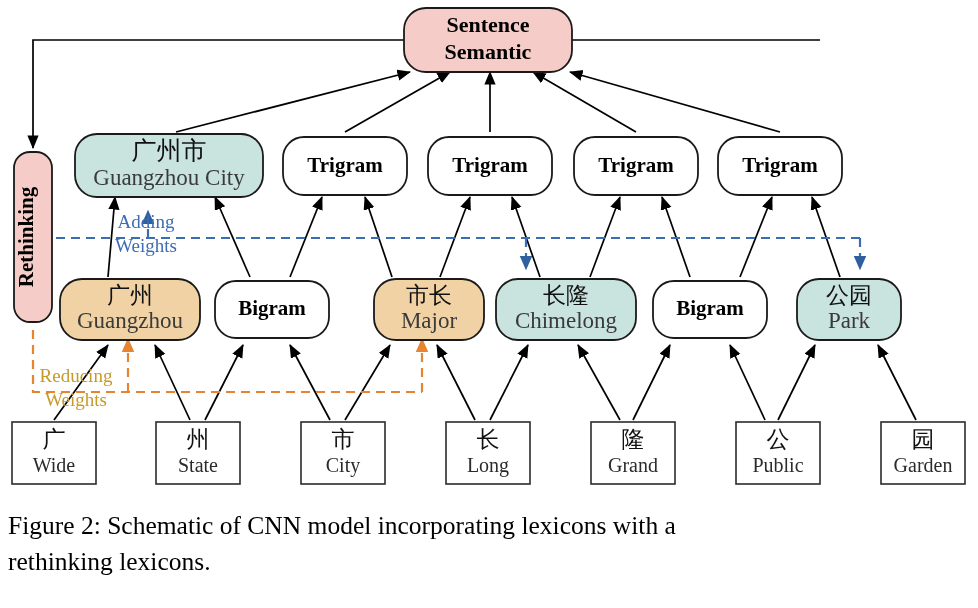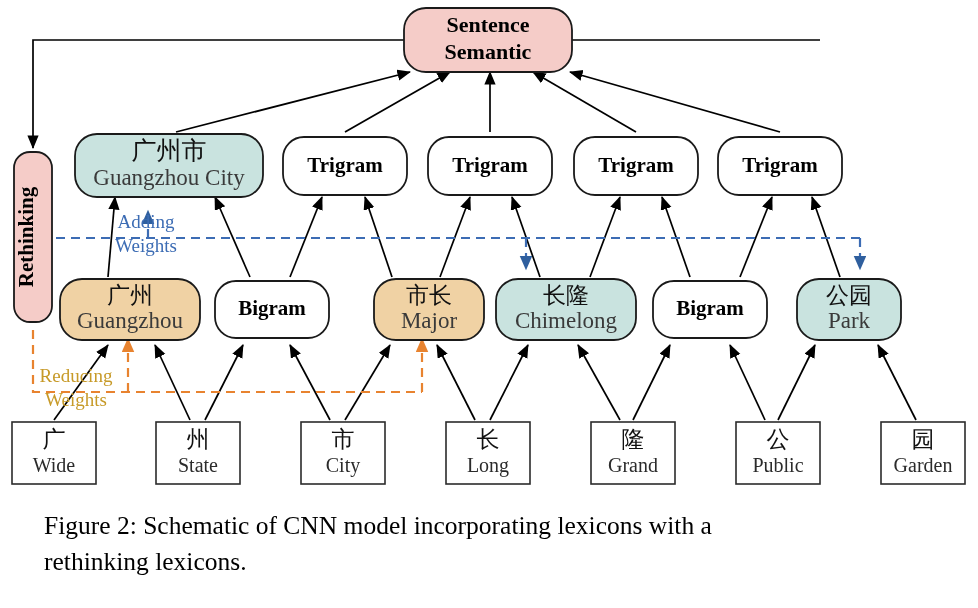--- a/index.html
+++ b/index.html
@@ -87,21 +87,21 @@
     position: absolute;
     left: 8px;
     top: 508px;
     width: 962px;
     font-family: "Liberation Serif", "DejaVu Serif", serif;
     font-size: 25.5px;
     line-height: 36px;
     color: #000000;
     text-align: justify;
   }
-  .caption-line { display: block; margin-left: 36px; }
+  .caption-line { display: block; }
   .edge { stroke: #000000; stroke-width: 1.7px; fill: none; }
   .node-shape { stroke: #1a1a1a; stroke-width: 1.8px; }
   .leaf-shape { stroke: #2b2b2b; stroke-width: 1.6px; fill: #ffffff; }
   .dash-blue { stroke: #3c6cb4; stroke-width: 2.2px; fill: none; stroke-dasharray: 9 6; }
   .dash-orange { stroke: #e8832f; stroke-width: 2.2px; fill: none; stroke-dasharray: 9 6; }
 </style>
 </head>
 <body>
 
 <div id="figure-root">

